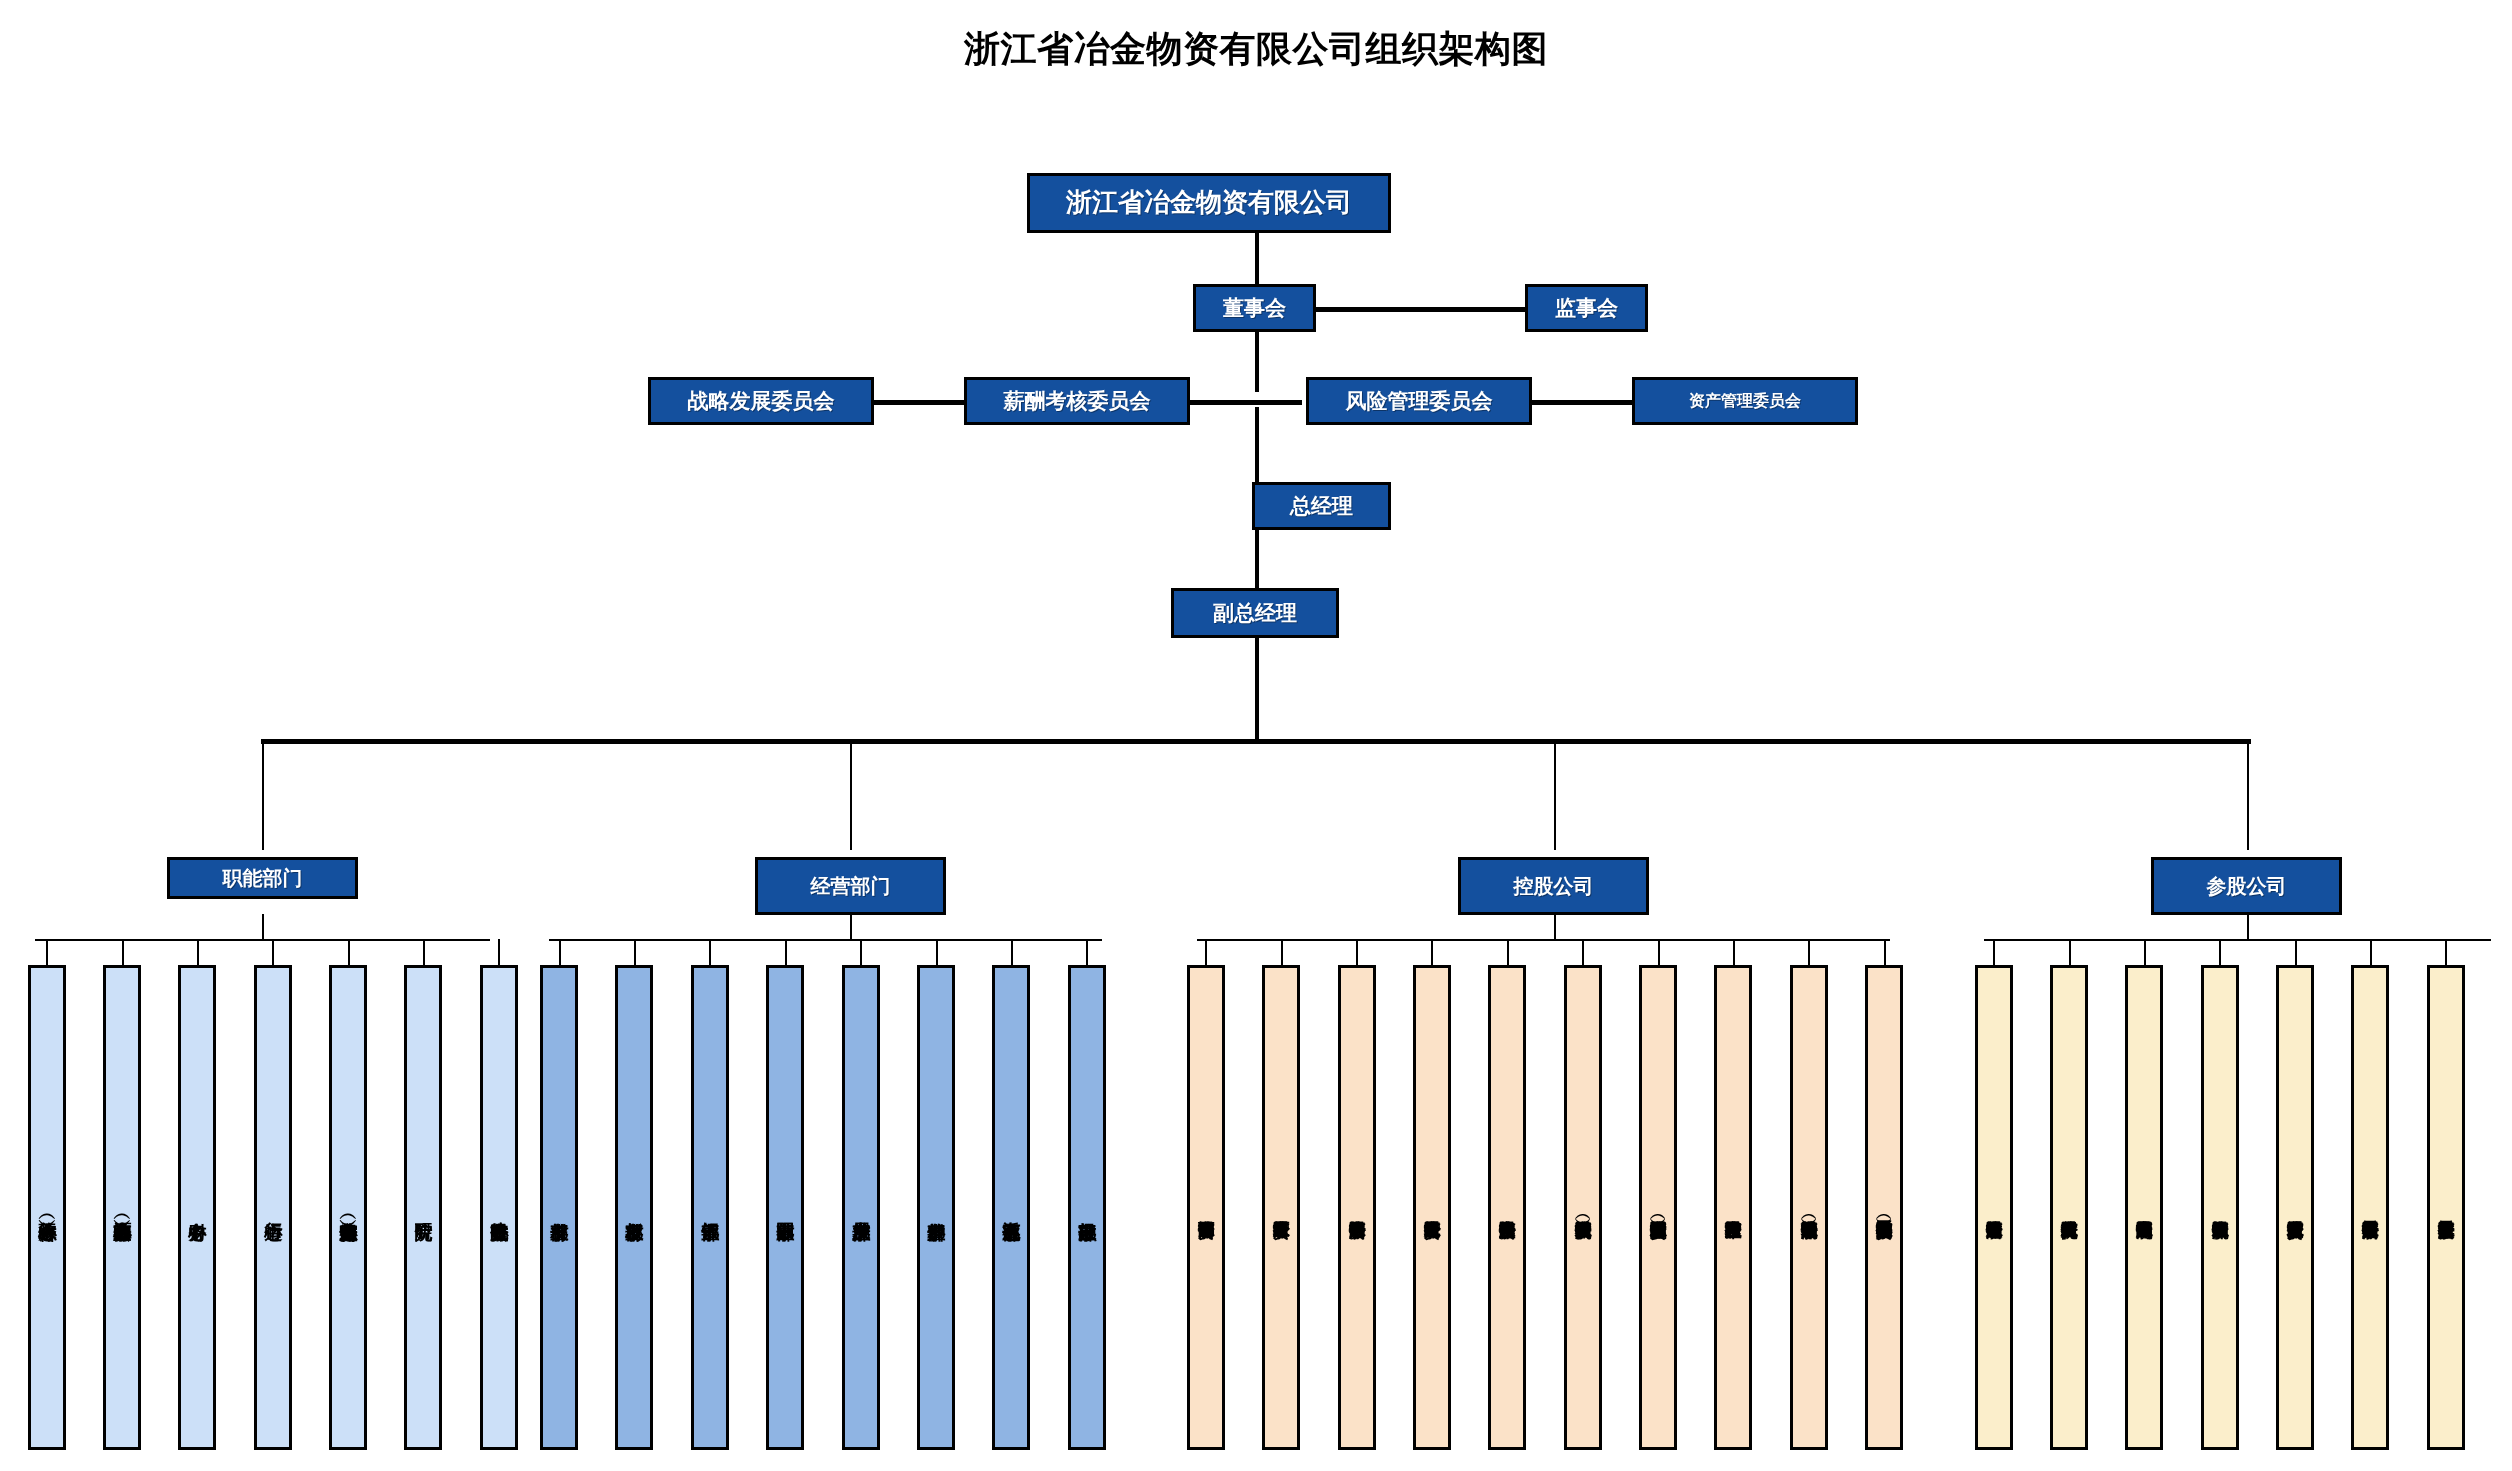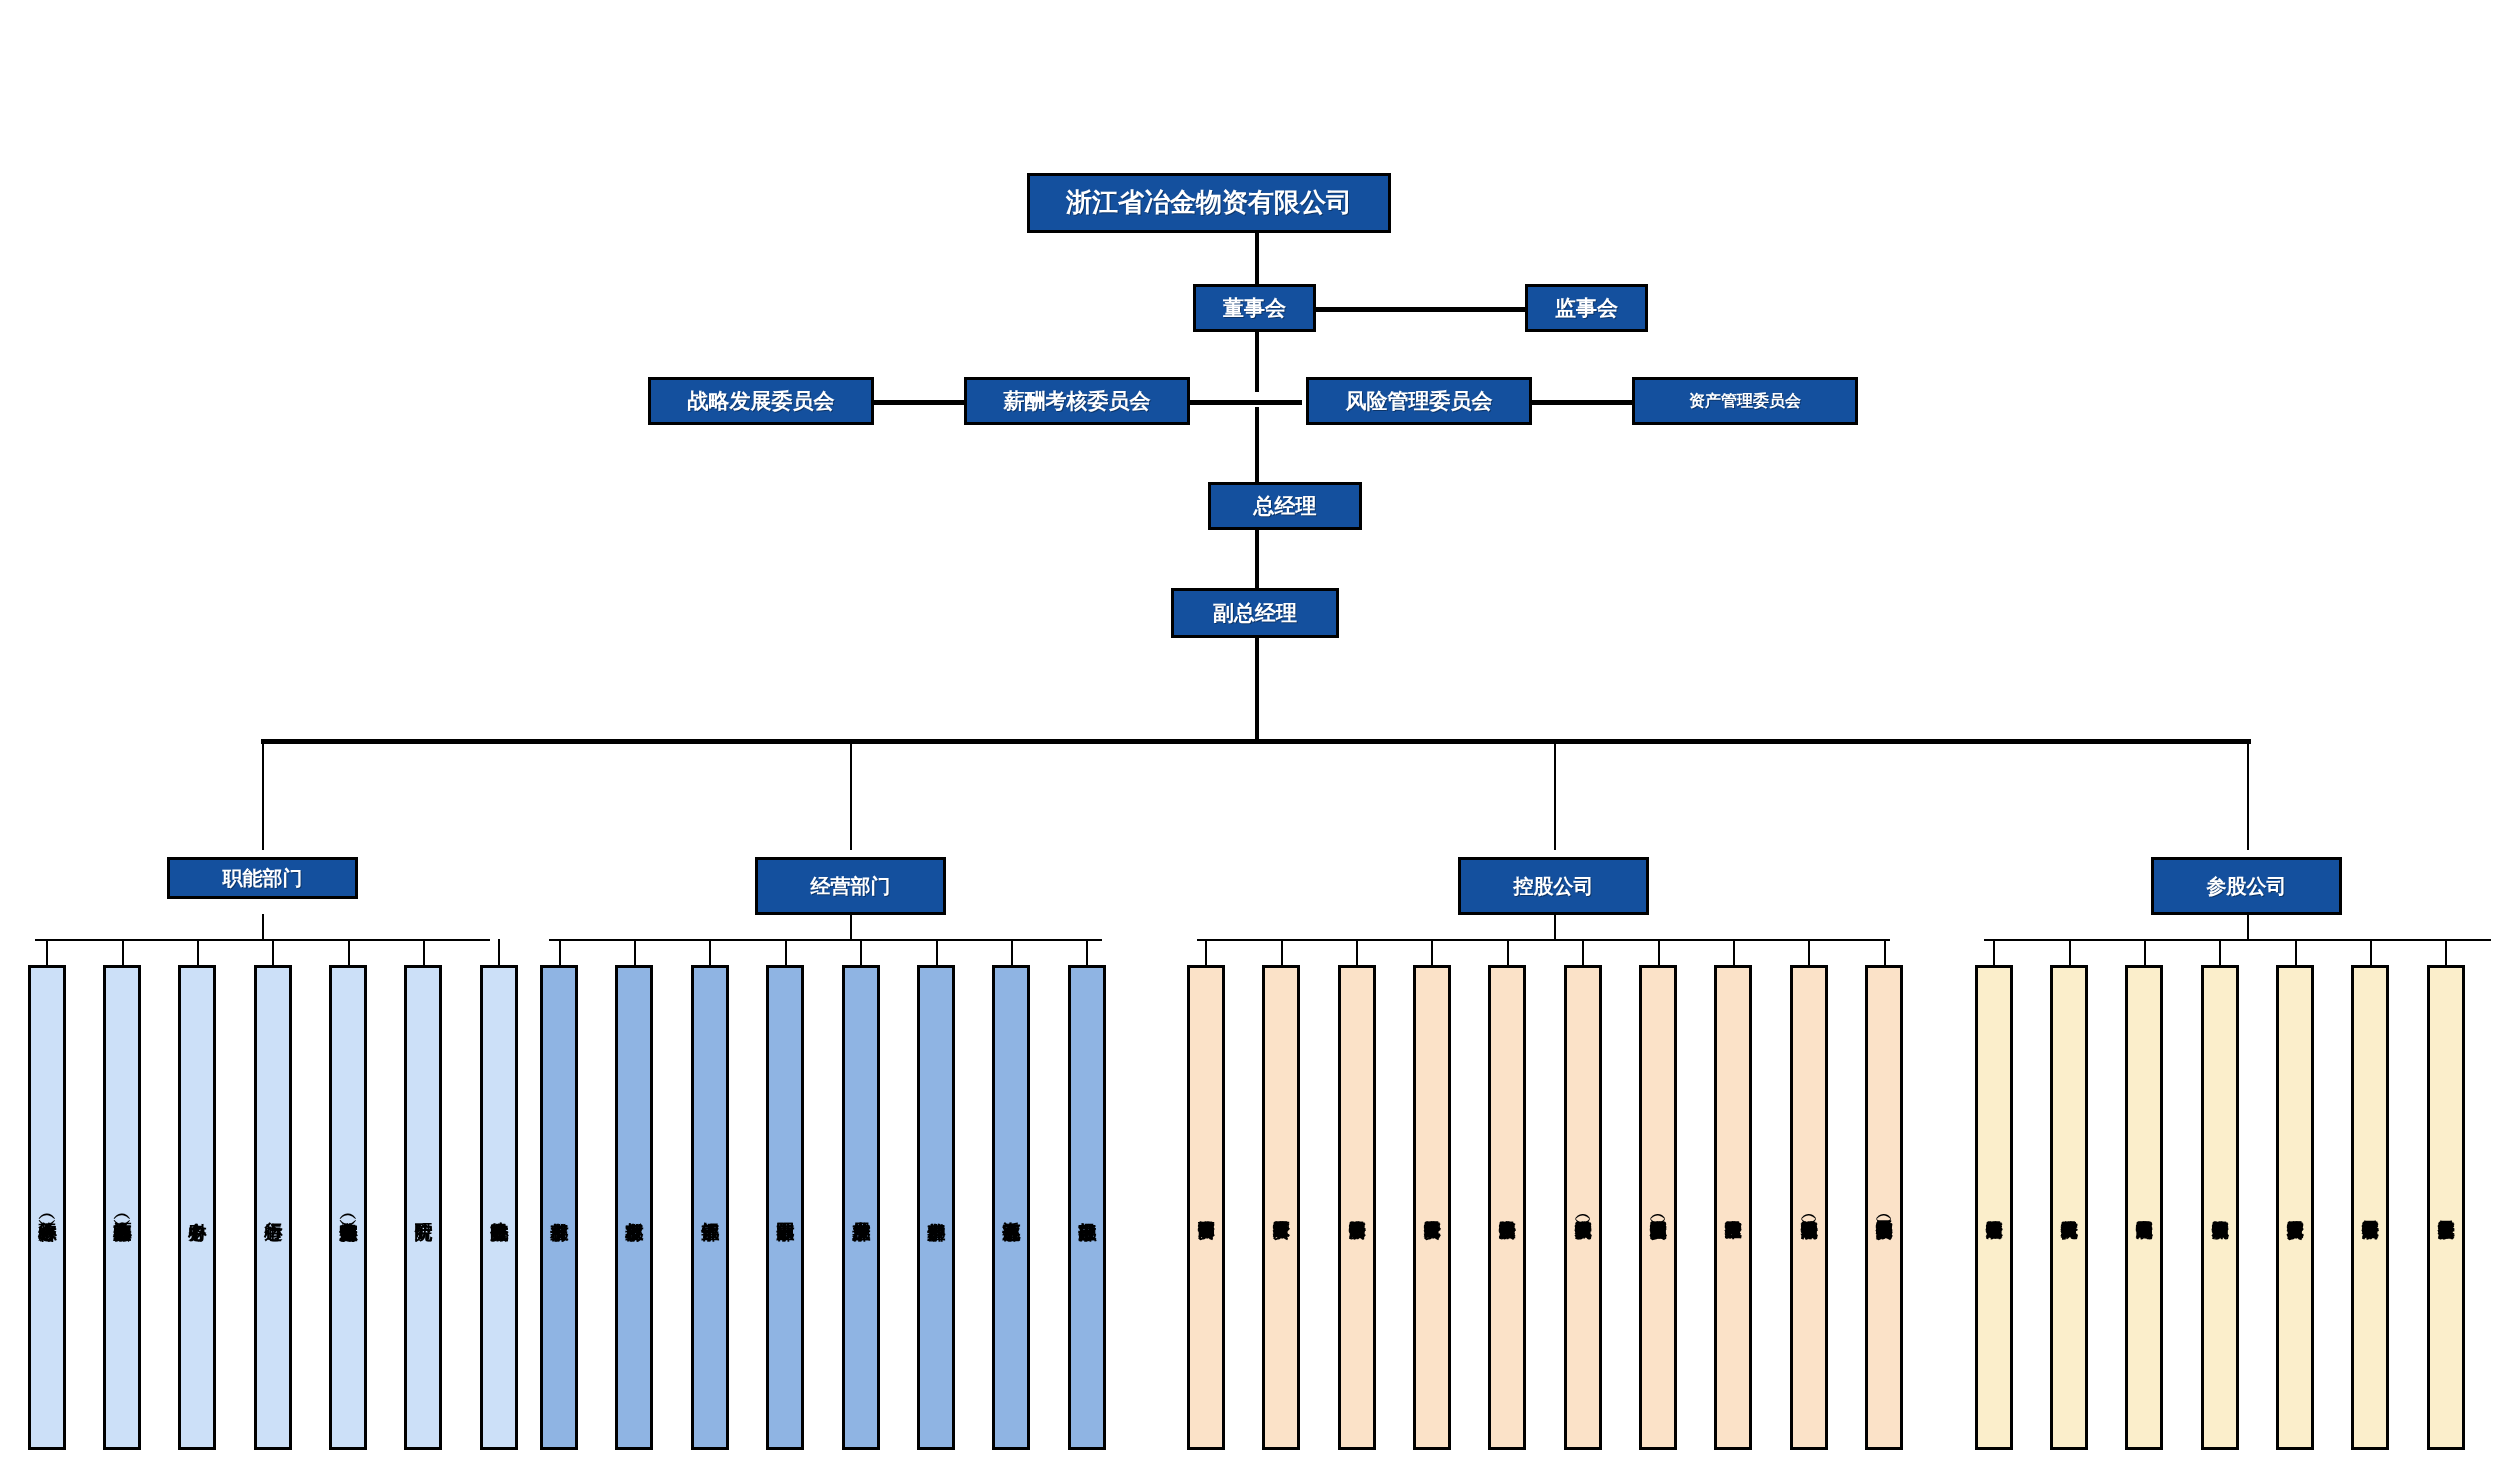--- a/index.html
+++ b/index.html
@@ -50,20 +50,21 @@
   .lineV.thick { width: 4px; }
   .lineH.thick { height: 4.5px; }
   .lineV.thin { width: 1.5px; }
   .lineH.thin { height: 1.5px; }
 </style>
 </head>
 <body>
 
 <div id="chart-root">
 
+  <div id="page-title">浙江省冶金物资有限公司组织架构图</div>
 
   <div class="lineV thick" style="left:1255px; top:232px; height:60px;"></div>
   <div class="lineH thick" style="left:1316px; top:307px; width:211px;"></div>
   <div class="lineV thick" style="left:1255px; top:332px; height:60px;"></div>
   <div class="lineH thick" style="left:874px; top:400px; width:90px;"></div>
   <div class="lineH thick" style="left:1131px; top:400px; width:171px;"></div>
   <div class="lineH thick" style="left:1532px; top:400px; width:100px;"></div>
   <div class="lineV thick" style="left:1255px; top:407px; height:75px;"></div>
   <div class="lineV thick" style="left:1255px; top:530px; height:60px;"></div>
   <div class="lineV thick" style="left:1255px; top:638px; height:103px;"></div>
@@ -93,21 +94,21 @@
   <div class="node blue" style="left:964px; top:377px; width:226px; height:48px; font-size:21px;">
     <span>薪酬考核委员会</span>
   </div>
   <div class="node blue" style="left:1306px; top:377px; width:226px; height:48px; font-size:21px;">
     <span>风险管理委员会</span>
   </div>
   <div class="node blue" style="left:1632px; top:377px; width:226px; height:48px; font-size:16px;">
     <span>资产管理委员会</span>
   </div>
 
-  <div class="node blue" style="left:1208px; top:482px; width:154px; height:48px; font-size:21px;">
+  <div class="node blue" style="left:1252px; top:482px; width:139px; height:48px; font-size:21px;">
     <span>总经理</span>
   </div>
 
   <div class="node blue" style="left:1171px; top:588px; width:168px; height:50px; font-size:21px;">
     <span>副总经理</span>
   </div>
 
   <div class="node blue vert" style="left:167px; top:857px; width:191px; height:42px; writing-mode:horizontal-tb; font-size:20px;">
     <span>职能部门</span>
   </div>

